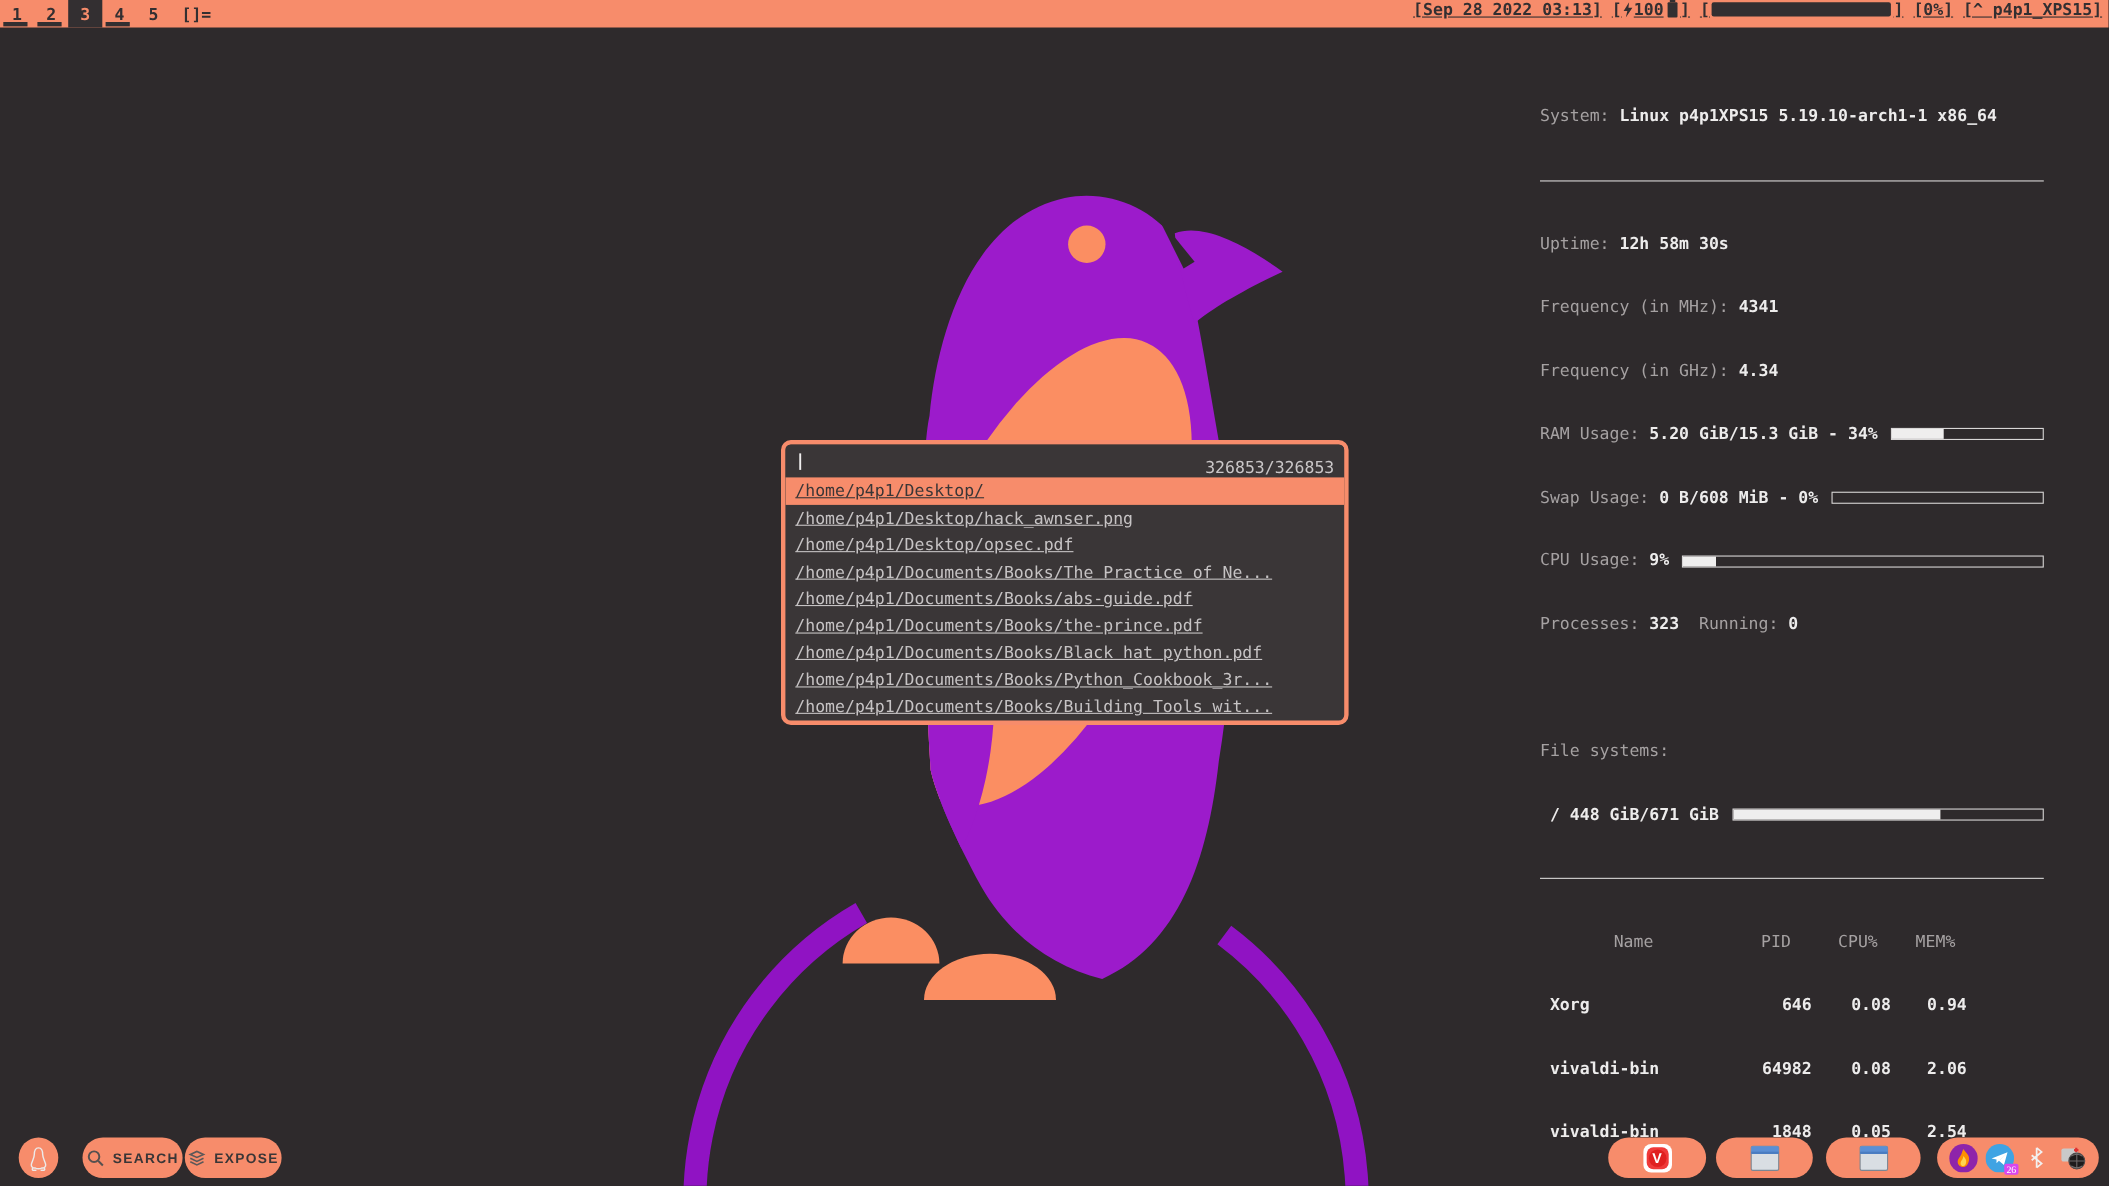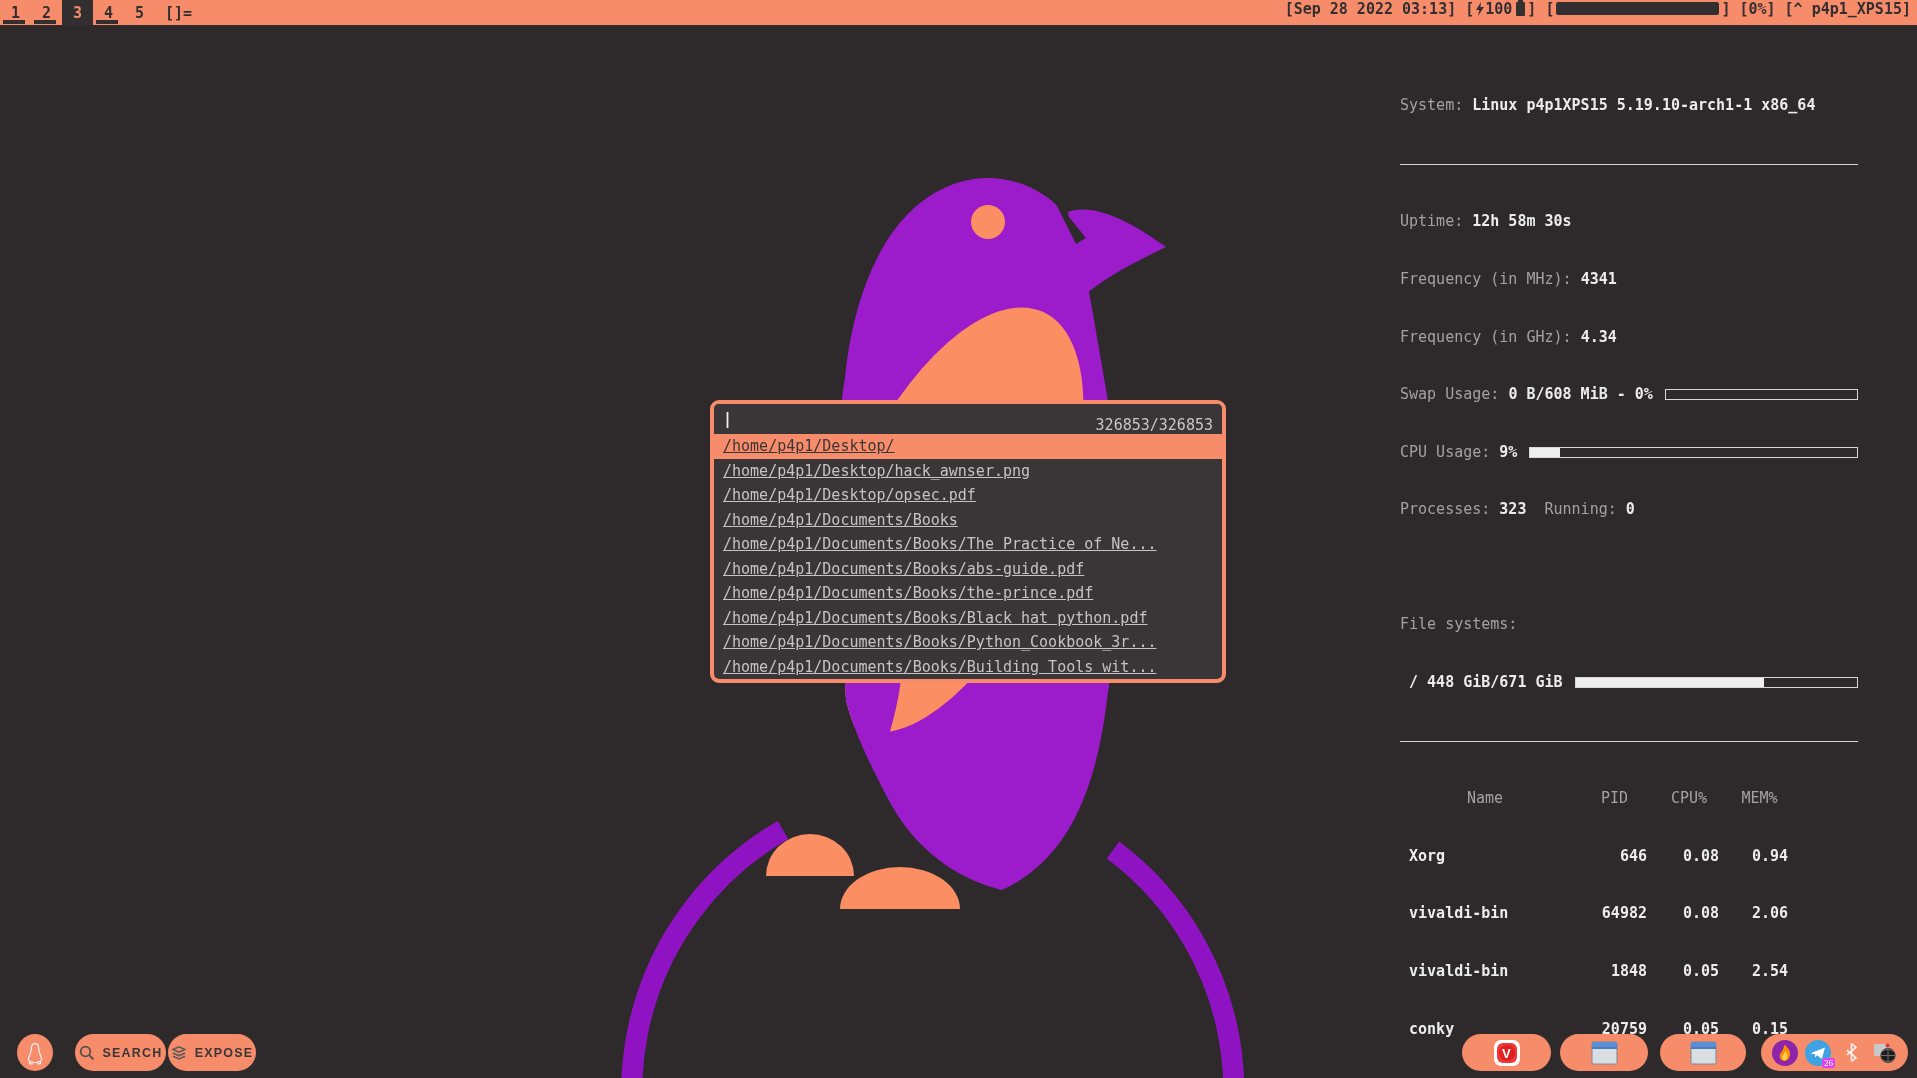--- a/index.html
+++ b/index.html
@@ -12,21 +12,21 @@
        font-family:"DejaVu Sans Mono",monospace;position:relative;}
 
   
   .topbar{position:absolute;top:0;left:0;width:1917px;height:25px;background:var(--accent);
           color:var(--textdark);font-size:15px;font-weight:700;display:flex;align-items:center;z-index:10;}
   .tags{display:flex;height:100%;}
   .tag{width:31px;height:100%;position:relative;display:flex;align-items:center;justify-content:center;cursor:default;}
   .tag.occupied::after{content:"";position:absolute;left:3px;bottom:1px;width:22px;height:4px;background:var(--textdark);}
   .tag.selected{background:var(--textdark);color:var(--accent);}
   .layout-symbol{margin-left:10px;}
-  .status{position:absolute;right:6px;top:0;height:17px;display:flex;align-items:center;}
+  .status{position:absolute;right:6px;top:0;height:17px;display:flex;align-items:center;text-decoration:underline;}
   .status .seg{margin-left:9px;display:flex;align-items:center;white-space:pre;}
   .vol-bar{display:inline-block;width:163px;height:13px;background:var(--textdark);border-radius:2px;margin:0 2px;}
   .batt{display:inline-block;width:9px;height:14px;background:var(--textdark);border-radius:1px;margin:0 2px 0 4px;position:relative;}
   .batt::before{content:"";position:absolute;top:-2px;left:2px;width:5px;height:2px;background:var(--textdark);}
 
   
   .wallpaper{position:absolute;left:0;top:0;z-index:0;}
 
   
   .launcher{position:absolute;left:710px;top:400px;width:508px;background:var(--panel);
@@ -125,35 +125,35 @@
 </div>
 
 <div class="launcher">
   <div class="linput">
     <span class="lcursor">|</span>
     <span class="lcount">326853/326853</span>
   </div>
   <div class="lrow selected">/home/p4p1/Desktop/</div>
   <div class="lrow">/home/p4p1/Desktop/hack_awnser.png</div>
   <div class="lrow">/home/p4p1/Desktop/opsec.pdf</div>
-  <div class="lrow">/home/p4p1/Documents/Books</div>
   <div class="lrow">/home/p4p1/Documents/Books/The Practice of Ne...</div>
   <div class="lrow">/home/p4p1/Documents/Books/abs-guide.pdf</div>
   <div class="lrow">/home/p4p1/Documents/Books/the-prince.pdf</div>
   <div class="lrow">/home/p4p1/Documents/Books/Black hat python.pdf</div>
   <div class="lrow">/home/p4p1/Documents/Books/Python_Cookbook_3r...</div>
   <div class="lrow">/home/p4p1/Documents/Books/Building Tools wit...</div>
 </div>
 
 <div class="conky">
   <div class="cline"><span>System: </span><span class="cv">Linux p4p1XPS15 5.19.10-arch1-1 x86_64</span></div>
   <hr class="crule">
   <div class="cline"><span>Uptime: </span><span class="cv">12h 58m 30s</span></div>
   <div class="cline"><span>Frequency (in MHz): </span><span class="cv">4341</span></div>
   <div class="cline"><span>Frequency (in GHz): </span><span class="cv">4.34</span></div>
+  <div class="cline"><span>RAM Usage: </span><span class="cv">5.20 GiB/15.3 GiB - 34% </span><span class="cbar"><span class="fill" style="width: 34%;"></span></span></div>
   <div class="cline"><span>Swap Usage: </span><span class="cv">0 B/608 MiB - 0% </span><span class="cbar"><span class="fill" style="width: 0%;"></span></span></div>
   <div class="cline"><span>CPU Usage: </span><span class="cv">9% </span><span class="cbar"><span class="fill" style="width: 9%;"></span></span></div>
   <div class="cline"><span>Processes: </span><span class="cv">323</span><span>  Running: </span><span class="cv">0</span></div>
   <div class="gap"></div>
   <div>File systems:</div>
   <div class="cline"><span class="cv"> / </span><span class="cv">448 GiB/671 GiB </span><span class="cbar"><span class="fill" style="width: 67%;"></span></span></div>
   <hr class="crule">
   <div class="prow phead">
     <span class="pname">Name</span><span>PID</span><span>CPU%</span><span>MEM%</span><span></span>
   </div>

